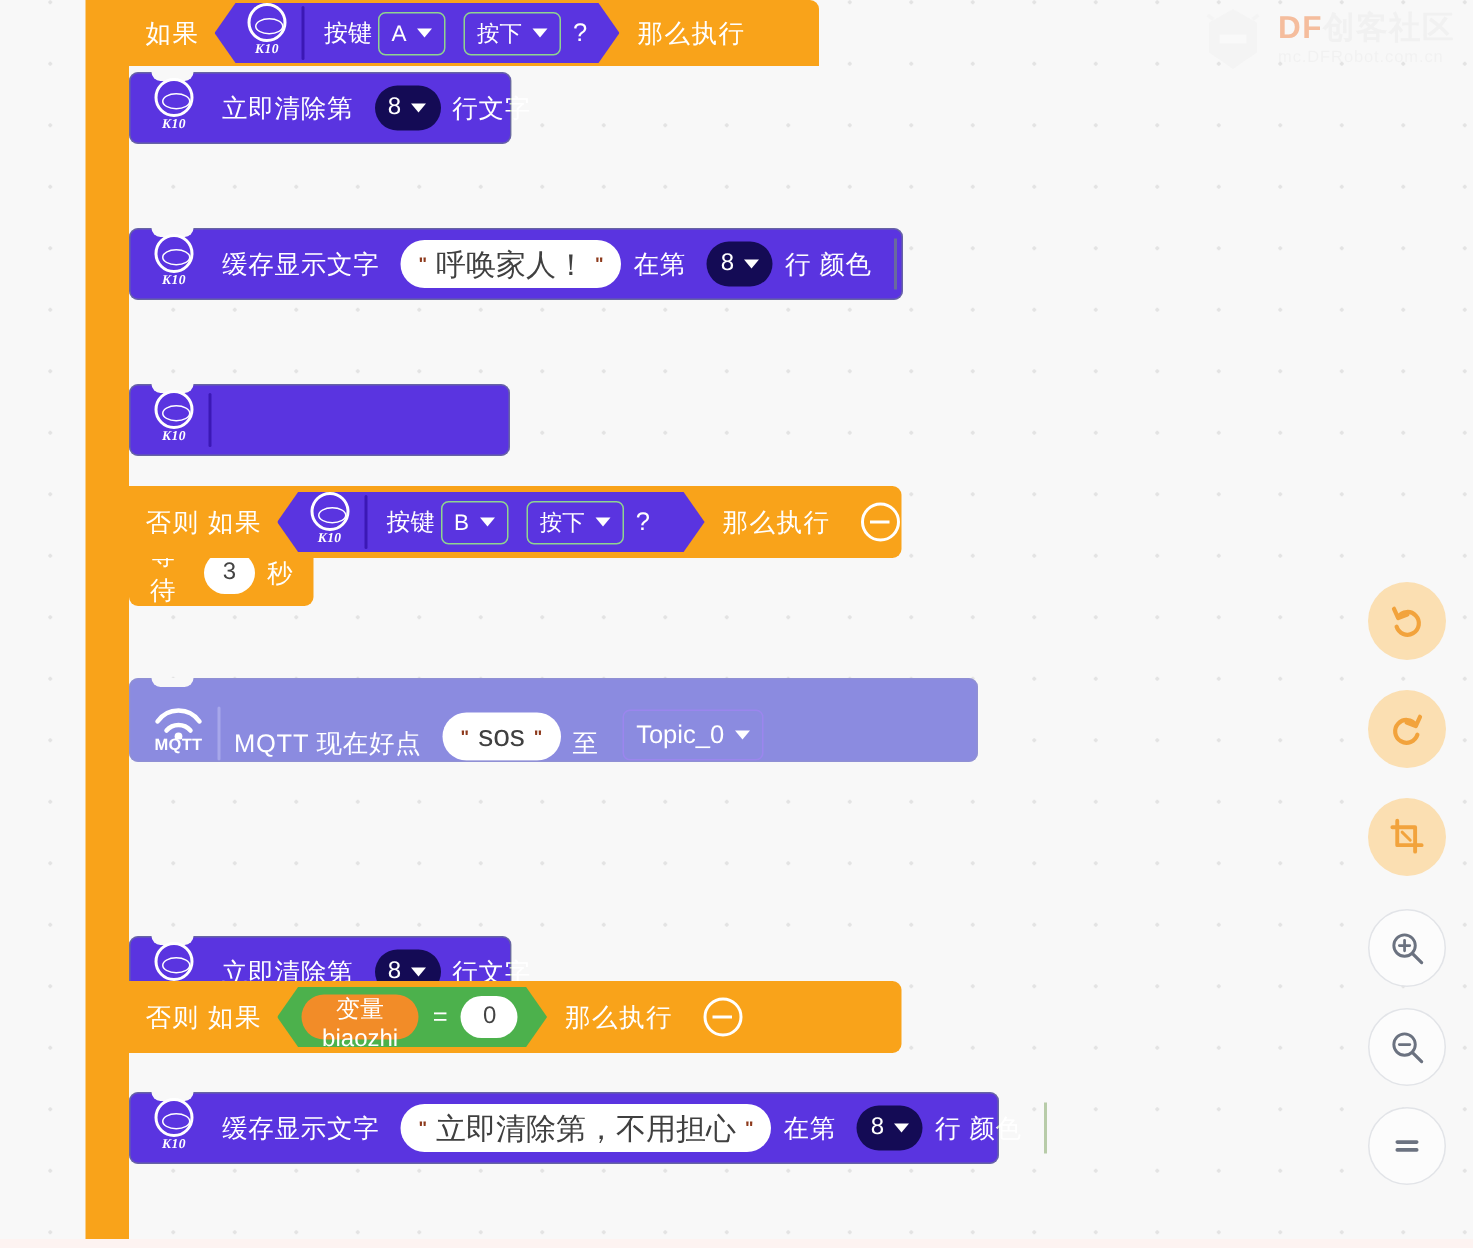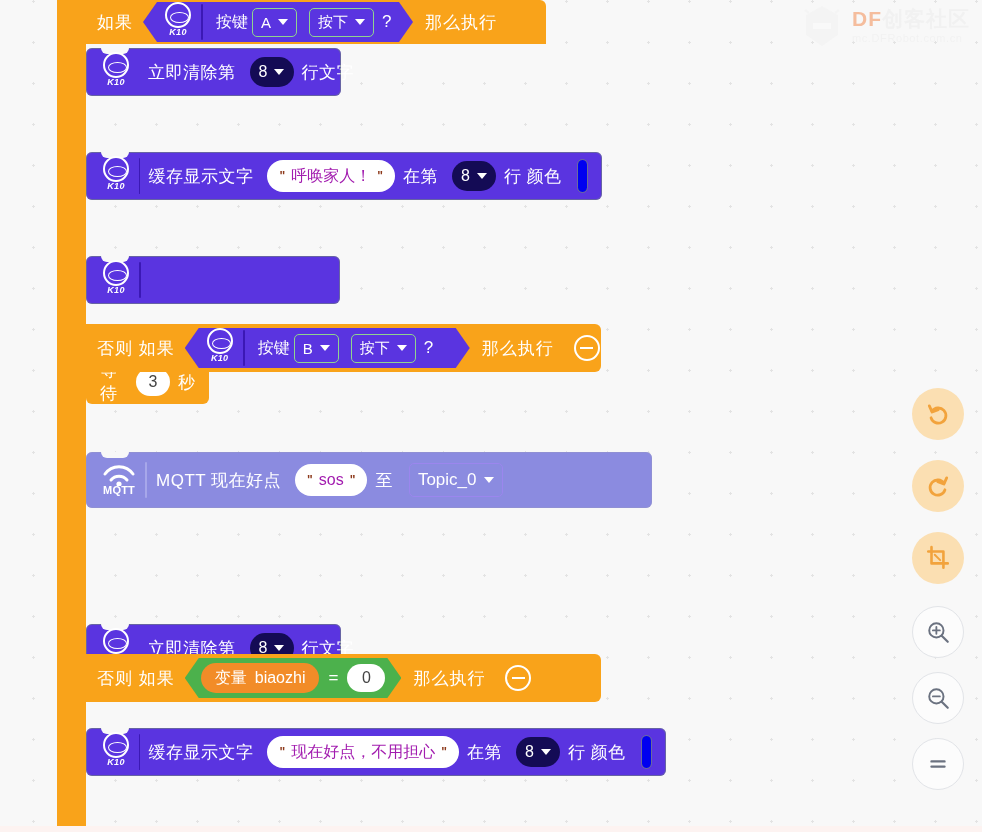--- a/index.html
+++ b/index.html
@@ -64,21 +64,21 @@
     display:flex; align-items:center;
     height:40px;
     color:#fff;
     font-size:16px;
     padding:0 6px;
     clip-path: polygon(14px 0, calc(100% - 14px) 0, 100% 50%, calc(100% - 14px) 100%, 14px 100%, 0 50%);
   }
   .hex.k10 { background:#5a34e0; }
   .hex.green { background:#4cb14c; }
 
-  .k10icon { width:34px; height:40px; position:relative; margin:0 4px 0 12px; flex:0 0 auto; }
+  .k10icon { width:34px; height:40px; position:relative; margin:0 4px 0 12px; flex:0 0 auto;font-family:Liberation Serif, serif; }
   .k10icon .ring {
     width:26px; height:26px; border:2.2px solid #fff; border-radius:50%;
     margin:0 auto; position:relative;
   }
   .k10icon .ring:after {
     content:""; position:absolute; left:3px; top:8px; width:17px; height:9px;
     border:1.8px solid #fff; border-radius:50%;
   }
   .k10icon .k10txt {
     text-align:center; font-size:9px; font-weight:bold; font-style:italic;
@@ -107,62 +107,63 @@
 
   
   .stmt {
     background:#5a34e0; color:#fff; border-radius:6px;
     display:flex; align-items:center; min-height:44px;
     position:relative; padding-right:14px;
     border:1px solid #7b8e5a00;
     outline:1px solid rgba(120,160,90,.45);
     outline-offset:-1px;
   }
-  .stmt.mqtt { background:#8b8be0; outline-color:rgba(150,150,200,.5); }
+  .stmt.mqtt { background:#8b8be0; outline-color:rgba(150,150,200,.5);align-items:flex-end; }
   .stmt .lbl { font-size:17px; white-space:nowrap; padding-right:6px; letter-spacing:.5px;}
   .notch {
     position:absolute; top:-1px; left:14px; width:28px; height:6px;
     background:#f8f8f8; border-radius:0 0 7px 7px;
   }
 
   .num-pill {
     background:#140b55; color:#fff; border-radius:15px;
     height:30px; min-width:44px; padding:0 9px;
     display:flex; align-items:center; justify-content:center; gap:7px;
     font-size:16px; margin:0 8px;
   }
   .num-pill .caret { border-top-color:#fff; }
 
   .text-pill {
     background:#fff; border-radius:16px; height:32px;
     display:flex; align-items:center; justify-content:center; gap:6px;
     padding:0 12px; margin:0 8px; color:#333; font-size:16px; white-space:nowrap;
   }
   .text-pill .q { color:#8d3a1c; font-size:12px; font-weight:bold; }
-  .text-pill .val { color:#a21caf; font-size:16px; }
+  .text-pill .val { color:#404040; font-size:20px; }
 
   .color-dot { width:40px; height:32px; border-radius:16px; background:#0000f0; margin-left:10px;
                outline:1px solid rgba(120,160,90,.5);}
 
   .wait-blk {
     background:#f9a31a; color:#fff; border-radius:6px;
     display:flex; align-items:center; height:44px; padding:0 14px; font-size:17px;
     position:relative;
   }
   .wait-blk .round-num {
     background:#fff; color:#444; border-radius:14px; height:28px; min-width:34px;
     display:flex;align-items:center;justify-content:center; margin:0 8px; font-size:16px;
   }
   .mqttico { width:44px; height:40px; position:relative; margin:0 2px 0 10px; flex:0 0 auto;}
   .mqttico .mtxt { text-align:center; font-size:11px; font-weight:bold; color:#fff; letter-spacing:.2px; margin-top:-2px;}
 
   .var-pill {
     background:#f28c28; color:#fff; border-radius:15px; height:30px;
     display:flex; align-items:center; padding:0 14px; font-size:16px; margin-left:10px;
     white-space:nowrap;
+    flex-direction:column;
   }
   .eqsign { color:#fff; font-size:17px; padding:0 9px; }
   .white-num {
     background:#fff; color:#444; border-radius:14px; height:28px; min-width:38px;
     display:flex; align-items:center; justify-content:center; font-size:16px;
   }
   .spine { position:absolute; background:#f9a31a; }
   .bottomfade { position:absolute; left:0; right:0; bottom:0; height:6px; background:#fdf3f1; }
 </style>
 </head>
@@ -393,21 +394,21 @@
   <div class="blk stmt" style="left:86px; top:436px; width:580px; height:48px;">
     <div class="notch"></div>
     <div class="k10icon" style="margin-left:12px;">
       <div class="ring"></div>
         <div class="k10txt">K10</div>
     </div>
     <div class="vsep"></div>
     <span class="lbl">缓存显示文字</span>
     <div class="text-pill">
       <span class="q">"</span>
-      <span class="val">现在好点，不用担心</span>
+      <span class="val">立即清除第，不用担心</span>
       <span class="q">"</span>
     </div>
     <span class="lbl">在第</span>
     <div class="num-pill">
       <span>8</span>
       <span class="caret"></span>
     </div>
     <span class="lbl">行 颜色</span>
     <div class="color-dot" style="background: rgb(0, 0, 240);"></div>
   </div>

